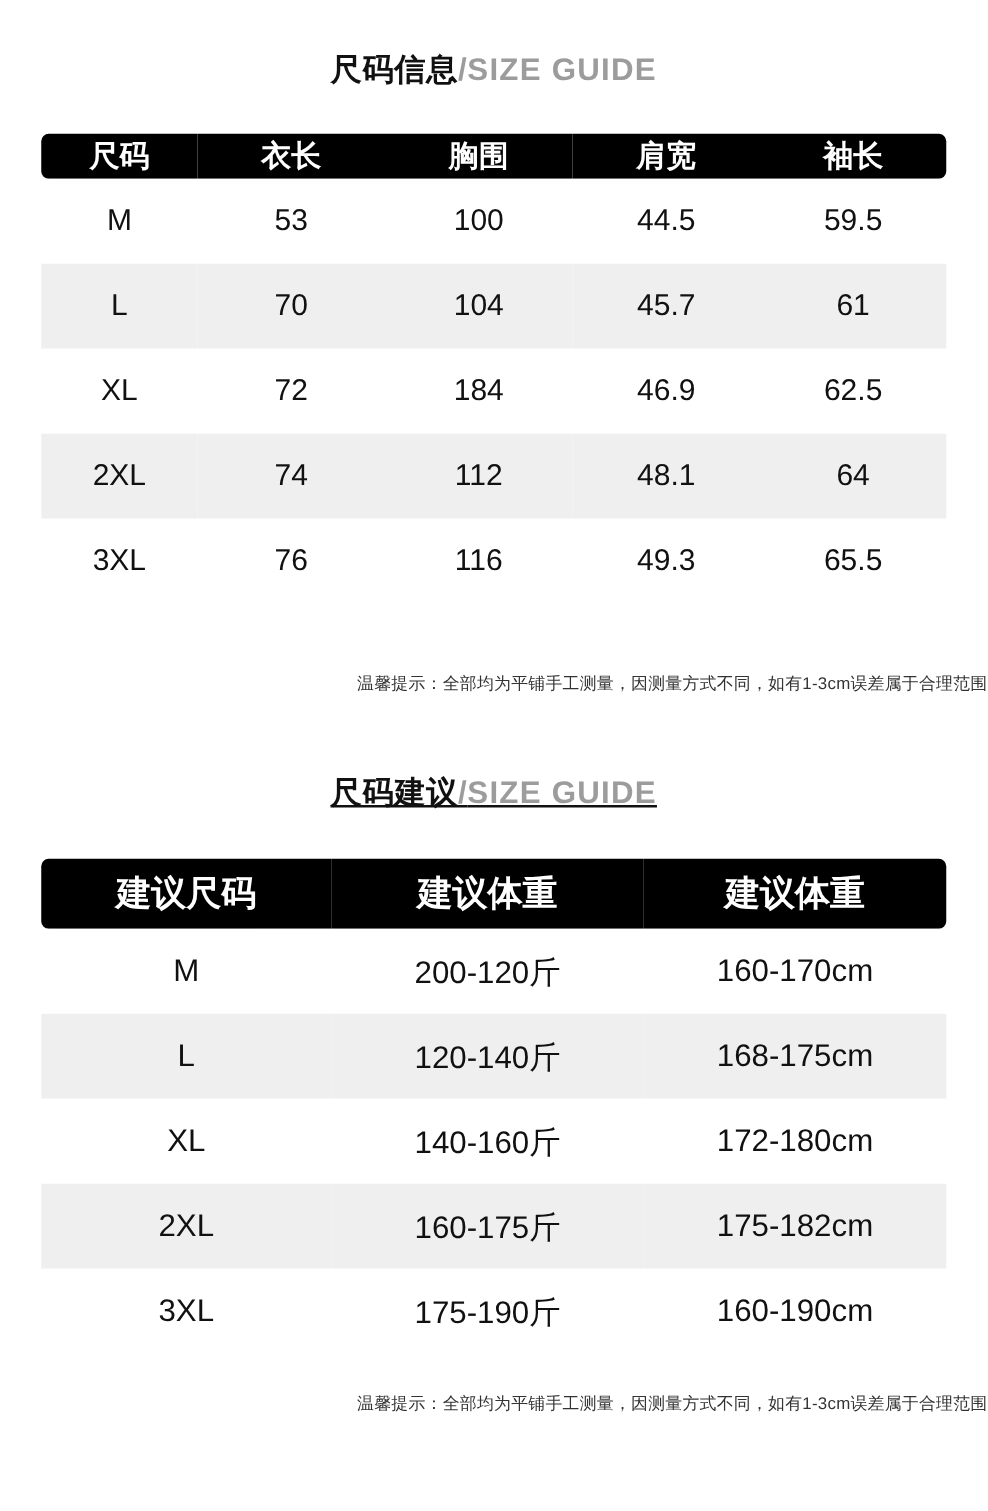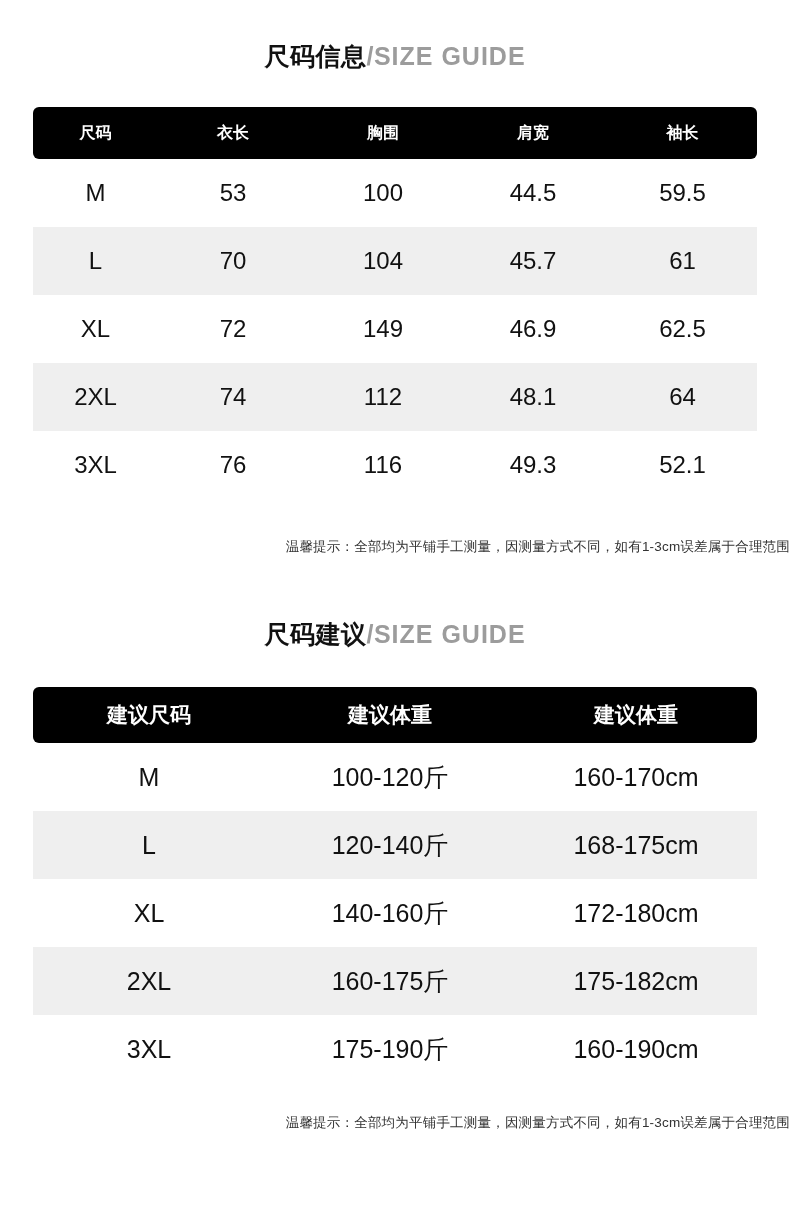--- a/index.html
+++ b/index.html
@@ -43,25 +43,25 @@
   }
 
   
   .size-table {
     border-collapse: collapse;
     table-layout: fixed;
   }
   .size-table thead th {
     background: #000000;
     color: #ffffff;
-    font-size: 16px;
+    font-size: 24px;
     font-weight: bold;
     text-align: center;
     padding: 0;
-    height: 52px;
+    height: 36px;
     vertical-align: middle;
   }
   .size-table tbody td {
     font-size: 24px;
     text-align: center;
     color: #111111;
     height: 68px;
     padding: 0;
     vertical-align: middle;
     font-weight: normal;
@@ -91,37 +91,37 @@
     color: #333333;
     text-align: right;
     letter-spacing: 0.2px;
   }
 
   
   #title-1 { position: absolute; left: 0; top: 44px; width: 790px; }
   #table-1 { position: absolute; left: 33px; top: 107px; width: 724px; }
   #note-1  { position: absolute; left: 0; top: 538px; width: 790px; }
 
-  #title-2 { position: absolute; left: 0; top: 622px; width: 790px; }
+  #title-2 { position: absolute; left: 0; top: 622px; width: 790px; text-decoration: underline; }
   #table-2 { position: absolute; left: 33px; top: 687px; width: 724px; }
   #note-2  { position: absolute; left: 0; top: 1114px; width: 790px; }
 
   
   #table-1 col.c1 { width: 125px; }
   #table-1 col.c2 { width: 150px; }
   #table-1 col.c3 { width: 150px; }
   #table-1 col.c4 { width: 150px; }
   #table-1 col.c5 { width: 149px; }
 
   
   #table-2 col.d1 { width: 232px; }
   #table-2 col.d2 { width: 250px; }
   #table-2 col.d3 { width: 242px; }
 
-  #table-2 .size-table thead th { font-size: 21px; height: 56px; }
+  #table-2 .size-table thead th { font-size: 28px; height: 56px; }
   #table-2 .size-table tbody td { font-size: 25px; height: 68px; }
 </style>
 </head>
 <body>
 
 <div class="page">
 
   <div id="title-1" class="section-title">
     <span class="cn">尺码信息</span><span class="slash">/</span><span class="en">SIZE GUIDE</span>
   </div>
@@ -155,37 +155,37 @@
         <tr class="even">
           <td>L</td>
           <td>70</td>
           <td>104</td>
           <td>45.7</td>
           <td>61</td>
         </tr>
         <tr class="odd">
           <td>XL</td>
           <td>72</td>
-          <td>149</td>
+          <td>184</td>
           <td>46.9</td>
           <td>62.5</td>
         </tr>
         <tr class="even">
           <td>2XL</td>
           <td>74</td>
           <td>112</td>
           <td>48.1</td>
           <td>64</td>
         </tr>
         <tr class="odd">
           <td>3XL</td>
           <td>76</td>
           <td>116</td>
           <td>49.3</td>
-          <td>52.1</td>
+          <td>65.5</td>
         </tr>
       </tbody>
     </table>
   </div>
 
   <div id="note-1" class="note">温馨提示：全部均为平铺手工测量，因测量方式不同，如有1-3cm误差属于合理范围</div>
 
   <div id="title-2" class="section-title">
     <span class="cn">尺码建议</span><span class="slash">/</span><span class="en">SIZE GUIDE</span>
   </div>
@@ -200,21 +200,21 @@
       <thead>
         <tr>
           <th>建议尺码</th>
           <th>建议体重</th>
           <th>建议体重</th>
         </tr>
       </thead>
       <tbody>
         <tr class="odd">
           <td>M</td>
-          <td>100-120斤</td>
+          <td>200-120斤</td>
           <td>160-170cm</td>
         </tr>
         <tr class="even">
           <td>L</td>
           <td>120-140斤</td>
           <td>168-175cm</td>
         </tr>
         <tr class="odd">
           <td>XL</td>
           <td>140-160斤</td>

